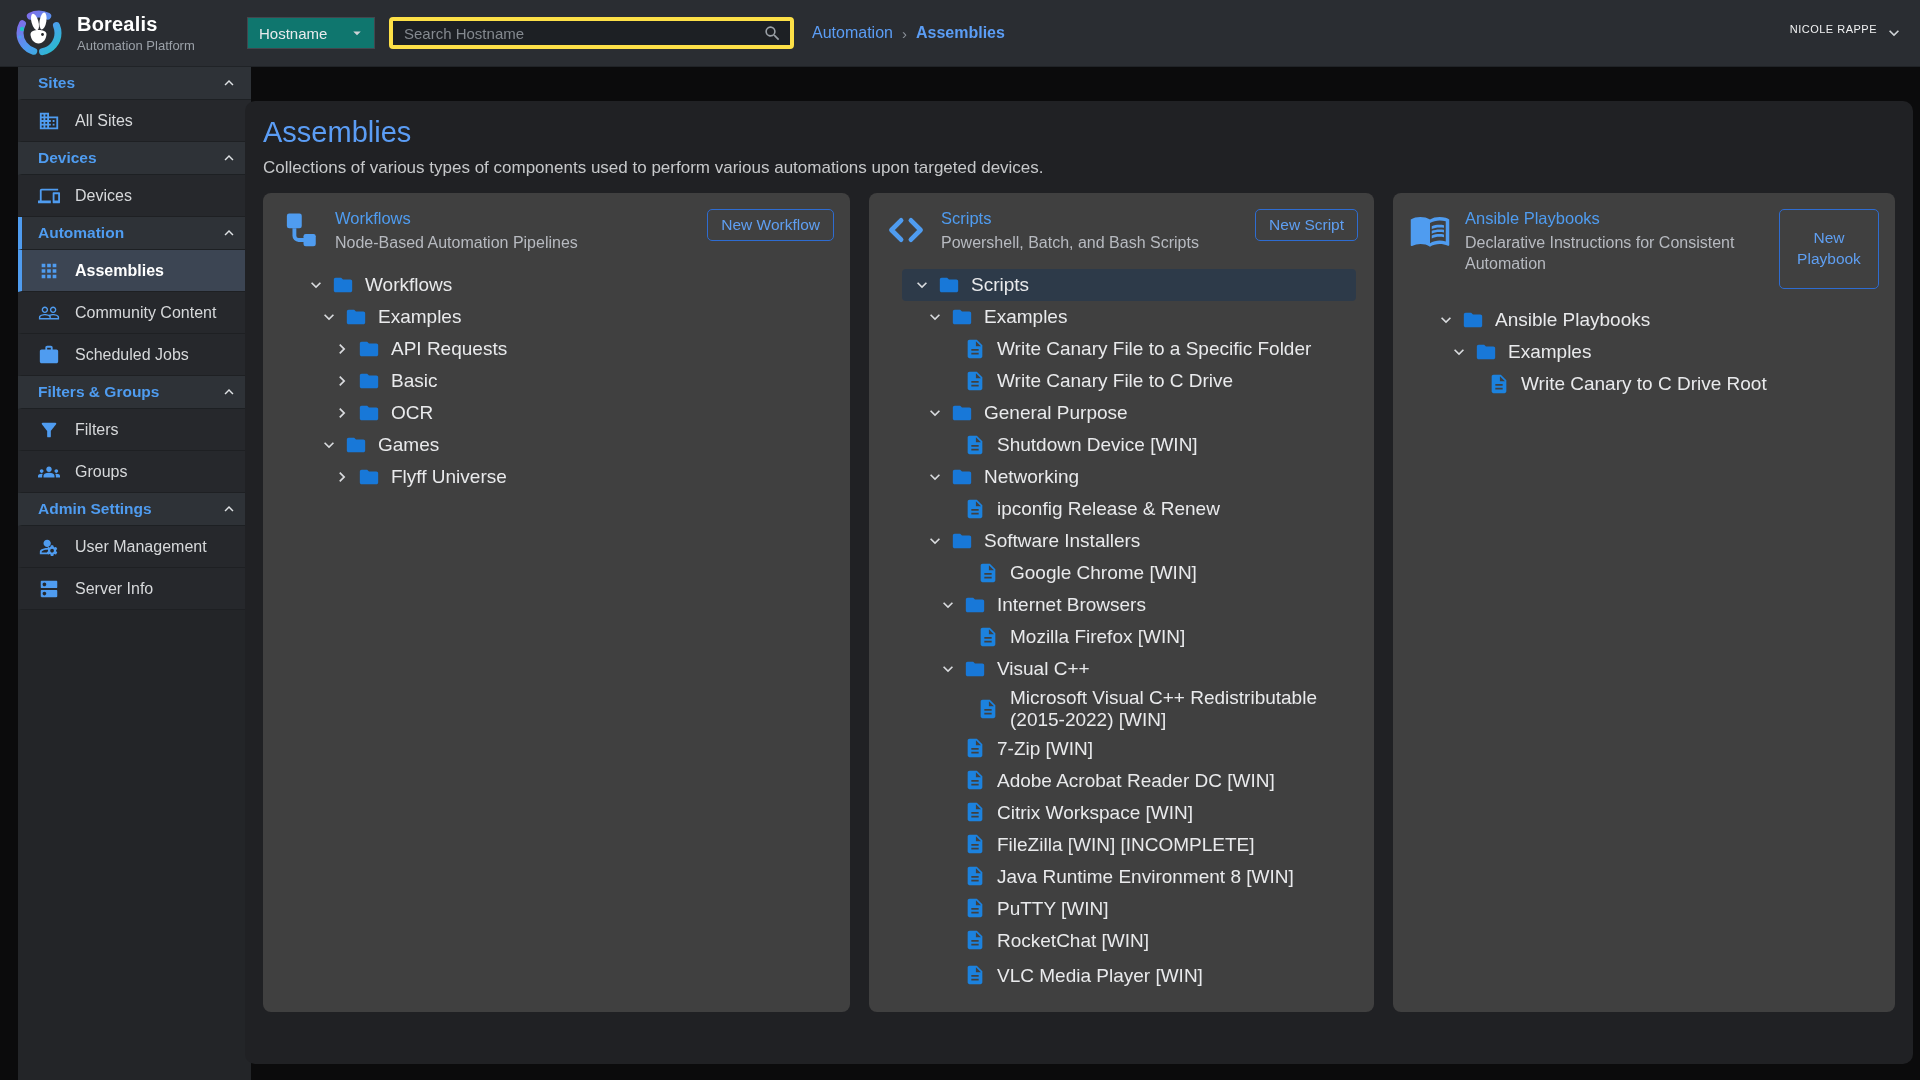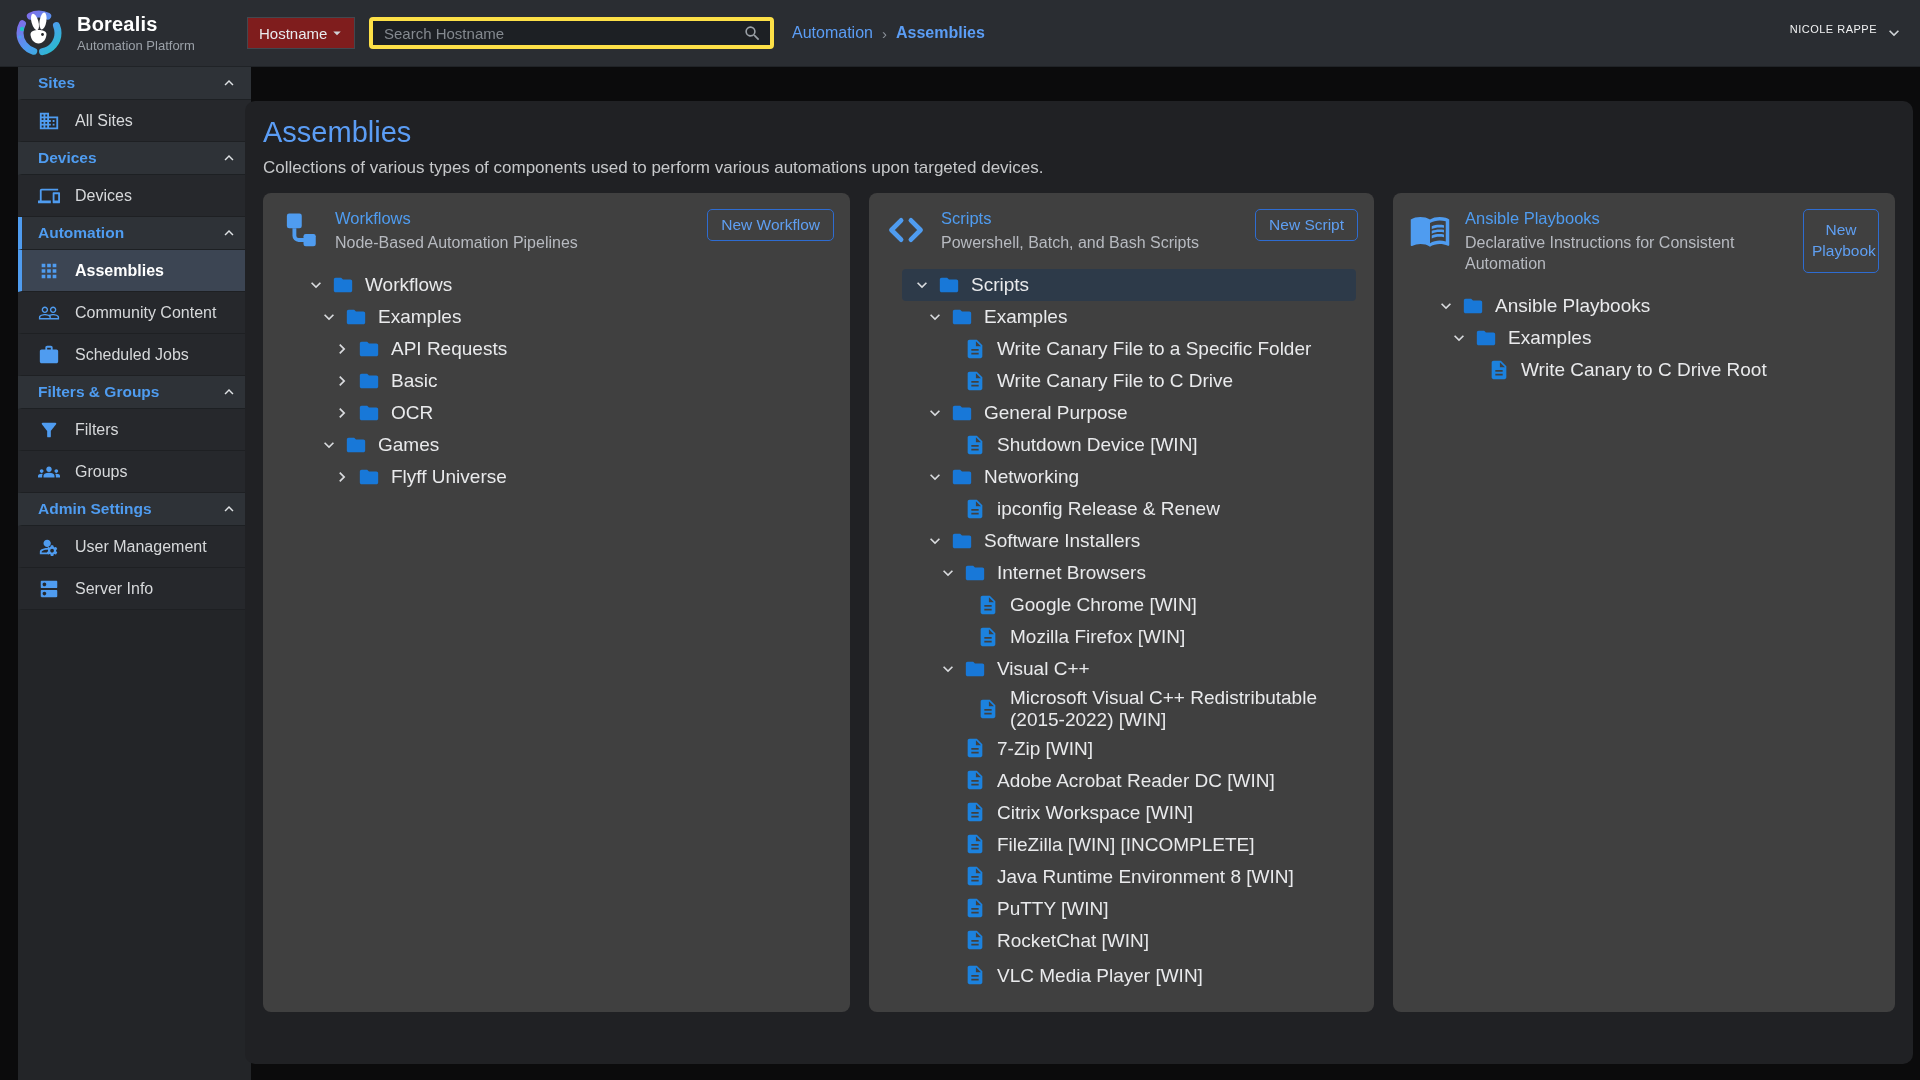--- a/index.html
+++ b/index.html
@@ -8,21 +8,21 @@
 
   
   .topbar { position:absolute; top:0; left:0; width:1920px; height:67px;
             background:#2a2d32; display:flex; align-items:center; z-index:10;
             border-bottom:1px solid #202327; }
   .logo-block { width:233px; flex:0 0 233px; display:flex; align-items:center;
                 gap:12px; padding-left:13px; }
   .brand-name { color:#ffffff; font-size:20px; font-weight:700; letter-spacing:.2px; }
   .brand-sub  { color:#9ba1a8; font-size:13px; margin-top:2px; }
 
-  .host-select { margin-left:14px; width:108px; height:32px; background:#7f1d1d;
+  .host-select { margin-left:14px; width:128px; height:32px; background:#0f766e;
                  border:1px solid #43474e; border-radius:0; display:flex;
                  align-items:center; padding:0 8px 0 11px; cursor:pointer; }
   .host-select .lbl { color:#e8eaed; font-size:15px; flex:1; }
   .caret { width:18px; height:18px; color:#cfd3d7; }
   .caret svg, .icon svg { width:100%; height:100%; display:block; }
 
   .searchbox { margin-left:14px; width:405px; height:32px; background:#1d2024;
                border:4px solid #fde047; border-radius:4px; display:flex;
                align-items:center; padding:0 8px 0 11px; }
   .searchbox input { flex:1; background:transparent; border:none; outline:none;
@@ -73,22 +73,22 @@
 
   .card-head { display:flex; align-items:flex-start; padding:0 16px; gap:14px; }
   .card-icon { width:42px; height:42px; color:#4f9cf0; flex:0 0 42px; }
   .card-icon svg { width:100%; height:100%; }
   .card-titles { flex:1; min-width:0; }
   .card-title { color:#4f9cf0; font-size:16.5px; }
   .card-sub   { color:#b7bac0; font-size:16px; margin-top:5px; line-height:1.3; }
   .new-btn { border:1px solid #2e6cd1; color:#5f9ff2; background:transparent;
              font-size:15.5px; font-family:inherit; padding:6px 13px;
              border-radius:5px; cursor:pointer; white-space:nowrap; }
-  .card-ansible .new-btn { white-space:normal; width:76px; text-align:center;
-                           padding:10px 8px; line-height:1.35; }
+  .card-ansible .new-btn { white-space:normal; width:100px; text-align:center;
+                           padding:18px 8px; line-height:1.35; }
 
   
   .tree { margin:15px 18px 0 33px; }
   .tree-row { display:flex; align-items:center; min-height:32px; padding:2px 8px 2px 0;
               border-radius:4px; cursor:pointer; }
   .tree-row.selected { background:#2d3a49; }
   .chev { width:26px; flex:0 0 26px; display:flex; align-items:center; color:#d9dbde; }
   .chev svg { width:20px; height:20px; }
   .ticon { width:24px; flex:0 0 24px; height:23px; margin-right:9px; display:flex;
            align-items:center; }
@@ -496,41 +496,41 @@
                 <path d="M16.59 8.59 12 13.17 7.41 8.59 6 10l6 6 6-6z"></path>
               </svg>
             </span>
             <span class="ticon folder">
               <svg viewBox="0 0 24 24" fill="currentColor">
                 <path d="M10 4H4c-1.1 0-2 .9-2 2v12c0 1.1.9 2 2 2h16c1.1 0 2-.9 2-2V8c0-1.1-.9-2-2-2h-8l-2-2z"></path>
               </svg>
             </span>
             <span class="t-lbl">Software Installers</span>
           </div>
+          <div class="tree-row" style="padding-left: 49px;">
+            <span class="chev"></span>
+            <span class="ticon file">
+              <svg viewBox="0 0 24 24" fill="currentColor">
+                <path d="M14 2H6c-1.1 0-2 .9-2 2v16c0 1.1.9 2 2 2h12c1.1 0 2-.9 2-2V8l-6-6zm2 16H8v-2h8v2zm0-4H8v-2h8v2zm-3-5V3.5L18.5 9H13z"></path>
+              </svg>
+            </span>
+            <span class="t-lbl">Google Chrome [WIN]</span>
+          </div>
           <div class="tree-row" style="padding-left: 36px;">
             <span class="chev">
               <svg viewBox="0 0 24 24" fill="currentColor">
                 <path d="M16.59 8.59 12 13.17 7.41 8.59 6 10l6 6 6-6z"></path>
               </svg>
             </span>
             <span class="ticon folder">
               <svg viewBox="0 0 24 24" fill="currentColor">
                 <path d="M10 4H4c-1.1 0-2 .9-2 2v12c0 1.1.9 2 2 2h16c1.1 0 2-.9 2-2V8c0-1.1-.9-2-2-2h-8l-2-2z"></path>
               </svg>
             </span>
             <span class="t-lbl">Internet Browsers</span>
-          </div>
-          <div class="tree-row" style="padding-left: 49px;">
-            <span class="chev"></span>
-            <span class="ticon file">
-              <svg viewBox="0 0 24 24" fill="currentColor">
-                <path d="M14 2H6c-1.1 0-2 .9-2 2v16c0 1.1.9 2 2 2h12c1.1 0 2-.9 2-2V8l-6-6zm2 16H8v-2h8v2zm0-4H8v-2h8v2zm-3-5V3.5L18.5 9H13z"></path>
-              </svg>
-            </span>
-            <span class="t-lbl">Google Chrome [WIN]</span>
           </div>
           <div class="tree-row" style="padding-left: 49px;">
             <span class="chev"></span>
             <span class="ticon file">
               <svg viewBox="0 0 24 24" fill="currentColor">
                 <path d="M14 2H6c-1.1 0-2 .9-2 2v16c0 1.1.9 2 2 2h12c1.1 0 2-.9 2-2V8l-6-6zm2 16H8v-2h8v2zm0-4H8v-2h8v2zm-3-5V3.5L18.5 9H13z"></path>
               </svg>
             </span>
             <span class="t-lbl">Mozilla Firefox [WIN]</span>
           </div>

